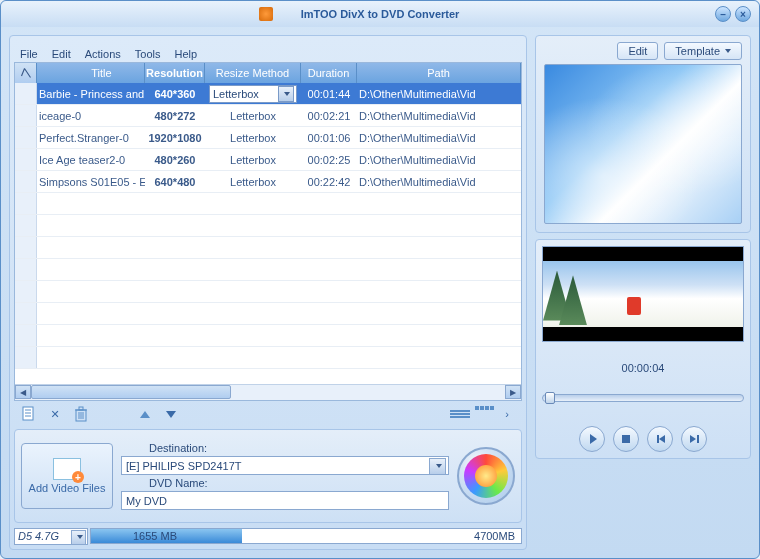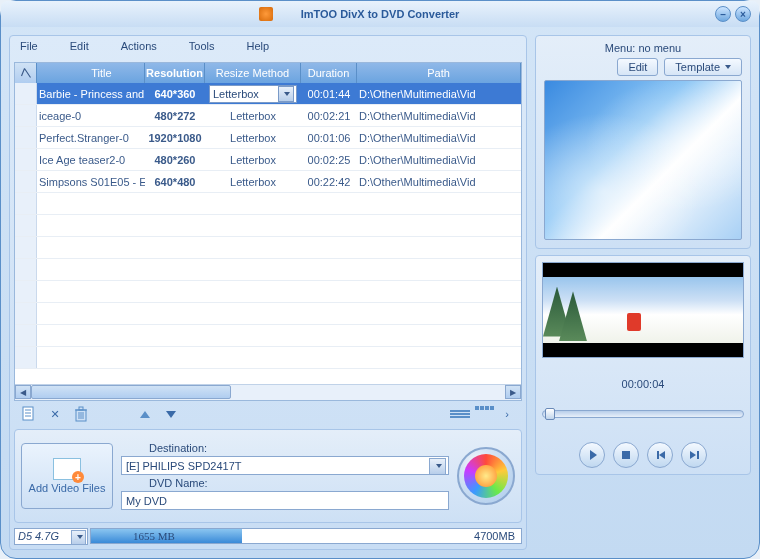--- a/index.html
+++ b/index.html
@@ -1,29 +1,29 @@
 <!DOCTYPE html>
 <html><head>
 <meta charset="utf-8">
 <style>
 * { box-sizing: border-box; margin: 0; padding: 0; font-family: Tahoma, Arial, sans-serif; font-size: 11px; }
 body { background: #e8f0f8; width: 760px; height: 559px; overflow: hidden; }
 
-.window { width: 760px; height: 559px; background: linear-gradient(to bottom, #d3e5f7 0%, #c3daf2 100%); border: 1px solid #5a8fc8; border-radius: 16px; display: flex; flex-direction: column; }
+.window { width: 760px; height: 559px; background: linear-gradient(to bottom, #d3e5f7 0%, #c3daf2 100%); border: 1px solid #5a8fc8; border-radius: 6px; display: flex; flex-direction: column; }
 
 .titlebar { height: 26px; background: linear-gradient(to bottom, #e8f2fc 0%, #c8ddf4 100%); border-radius: 6px 6px 0 0; display: flex; align-items: center; justify-content: center; position: relative; }
 .titlebar-text { color: #2a5a9a; font-weight: bold; font-size: 11px; }
 .titlebar-controls { position: absolute; right: 8px; display: flex; gap: 4px; }
 .titlebar-btn { width: 16px; height: 16px; border-radius: 50%; background: linear-gradient(to bottom, #cde5ff, #6fa8e0); border: 1px solid #5a8fc8; display: flex; align-items: center; justify-content: center; color: #2a5a9a; cursor: pointer; font-size: 10px; font-weight: bold; }
 .app-icon { position: absolute; left: 258px; width: 14px; height: 14px; background: radial-gradient(#ff9a3a, #d66a0a); border-radius: 2px; }
 
 .content { flex: 1; display: flex; padding: 8px; gap: 8px; }
 
 .left-panel { flex: 1; background: linear-gradient(to bottom, #dceaf9, #c8ddf4); border: 1px solid #a8c5e8; border-radius: 4px; display: flex; flex-direction: column; padding: 4px; min-width: 0; }
-.menubar { height: 20px; display: flex; align-items: flex-start; padding: 0 6px; gap: 32px; color: #2a4a7a; }
+.menubar { height: 20px; display: flex; align-items: flex-end; padding: 0 6px; gap: 14px; color: #2a4a7a; }
 .menubar span { cursor: pointer; }
 
 .table-wrap { flex: 1; background: #fff; border: 1px solid #9ab8dc; margin-top: 2px; display: flex; flex-direction: column; overflow: hidden; }
 .table-header { display: flex; background: linear-gradient(to bottom, #8fb8e8, #6ba4e0); color: #fff; height: 20px; font-size: 11px; }
 .th { border-right: 1px solid #5a8fc8; display: flex; align-items: center; justify-content: center; padding: 0 2px; overflow: hidden; white-space: nowrap; }
 .col-chk { width: 22px; background: linear-gradient(to bottom,#d0e2f5,#b0cdf0); }
 .col-chk svg { width: 12px; height: 12px; }
 .col-title { width: 108px; padding-left: 24px; }
 .col-res { width: 60px; font-weight: bold; }
 .col-resize { width: 96px; }
@@ -68,21 +68,21 @@
 .burn-btn { width: 58px; height: 58px; border-radius: 50%; background: radial-gradient(circle at 35% 30%, #fff 0%, #d8e6f6 30%, #a8c8ea 100%); border: 2px solid #8aa8d0; display: flex; align-items: center; justify-content: center; cursor: pointer; }
 .burn-inner { width: 44px; height: 44px; border-radius: 50%; background: conic-gradient(#ff4a3a, #ffca3a, #6aea4a, #3a9aff, #ca3aff, #ff4a3a); display:flex;align-items:center;justify-content:center;}
 .burn-flame { width: 22px; height: 22px; border-radius: 50%; background: radial-gradient(#ffea8a, #ff8a2a); }
 
 .progress-row { height: 18px; display: flex; align-items: center; margin-top: 4px; gap: 2px; }
 .disk-sel { width: 74px; background: #fff; border: 1px solid #8aa8d0; height: 17px; display: flex; align-items: center; padding: 0 3px; color: #2a4a7a; position: relative; font-style: italic; }
 .disk-sel::after { content: ""; position: absolute; right: 1px; top: 1px; width: 13px; height: 13px; background: linear-gradient(to bottom,#e8f0fa,#b8ceea); border: 1px solid #8aa8d0; }
 .disk-sel::before { content: ""; position: absolute; right: 4px; top: 6px; border-left: 3px solid transparent; border-right: 3px solid transparent; border-top: 4px solid #3a5a8a; z-index:2; }
 .prog-bar { flex: 1; height: 16px; background: #fff; border: 1px solid #8aa8d0; position: relative; overflow: hidden; }
 .prog-fill { position: absolute; left: 0; top: 0; bottom: 0; width: 35.2%; background: linear-gradient(to bottom, #8ac5f0, #3a8ad8); }
-.prog-text { position: absolute; width: 100%; text-align: left; padding-left: 42px; color: #2a4a7a; line-height: 14px; font-family: Liberation Serif, serif; }
+.prog-text { position: absolute; width: 100%; text-align: left; padding-left: 42px; color: #2a4a7a; line-height: 14px; }
 .prog-text-r { position: absolute; right: 6px; color: #2a4a7a; line-height: 14px; }
 
 .right-panel { width: 216px; display: flex; flex-direction: column; gap: 6px; }
 .menu-panel { background: linear-gradient(to bottom, #e4eef9, #cde0f5); border: 1px solid #a8c5e8; border-radius: 4px; padding: 6px 8px 8px 8px; display: flex; flex-direction: column; gap: 4px; }
 .menu-label { text-align: center; color: #2a4a7a; }
 .menu-btns { display: flex; justify-content: flex-end; gap: 6px; }
 .btn { background: linear-gradient(to bottom,#f4f9ff,#d6e5f6); border: 1px solid #8aa8d0; border-radius: 3px; padding: 2px 10px; color: #2a4a7a; cursor: pointer; display:flex;align-items:center;gap:3px;}
 .preview { flex: 1; background: linear-gradient(135deg, #3a8ae0 0%, #8ac5f5 40%, #fff 60%, #a8d0f5 100%); border: 1px solid #8aa8d0; border-radius: 2px; min-height: 160px; position: relative; overflow: hidden; }
 .preview::before { content: ""; position: absolute; inset: 0; background: radial-gradient(ellipse at 30% 70%, rgba(255,255,255,0.6), transparent 50%), radial-gradient(ellipse at 70% 40%, rgba(255,255,255,0.5), transparent 50%); }
 
@@ -332,21 +332,20 @@
           <div class="prog-fill"></div>
           <div class="prog-text">1655 MB</div>
           <div class="prog-text-r">4700MB</div>
         </div>
       </div>
 
     </div>
 
     <div class="right-panel">
       <div class="menu-panel">
-        <div class="menu-label">Menu:  no menu</div>
         <div class="menu-btns">
           <div class="btn">
               <span>Edit</span>
             </div>
           <div class="btn">
               <span>Template</span>
               <span style="border-left:3px solid transparent;border-right:3px solid transparent;border-top:4px solid #3a5a8a;margin-left:2px;"></span>
             </div>
         </div>
         <div class="preview"></div>

